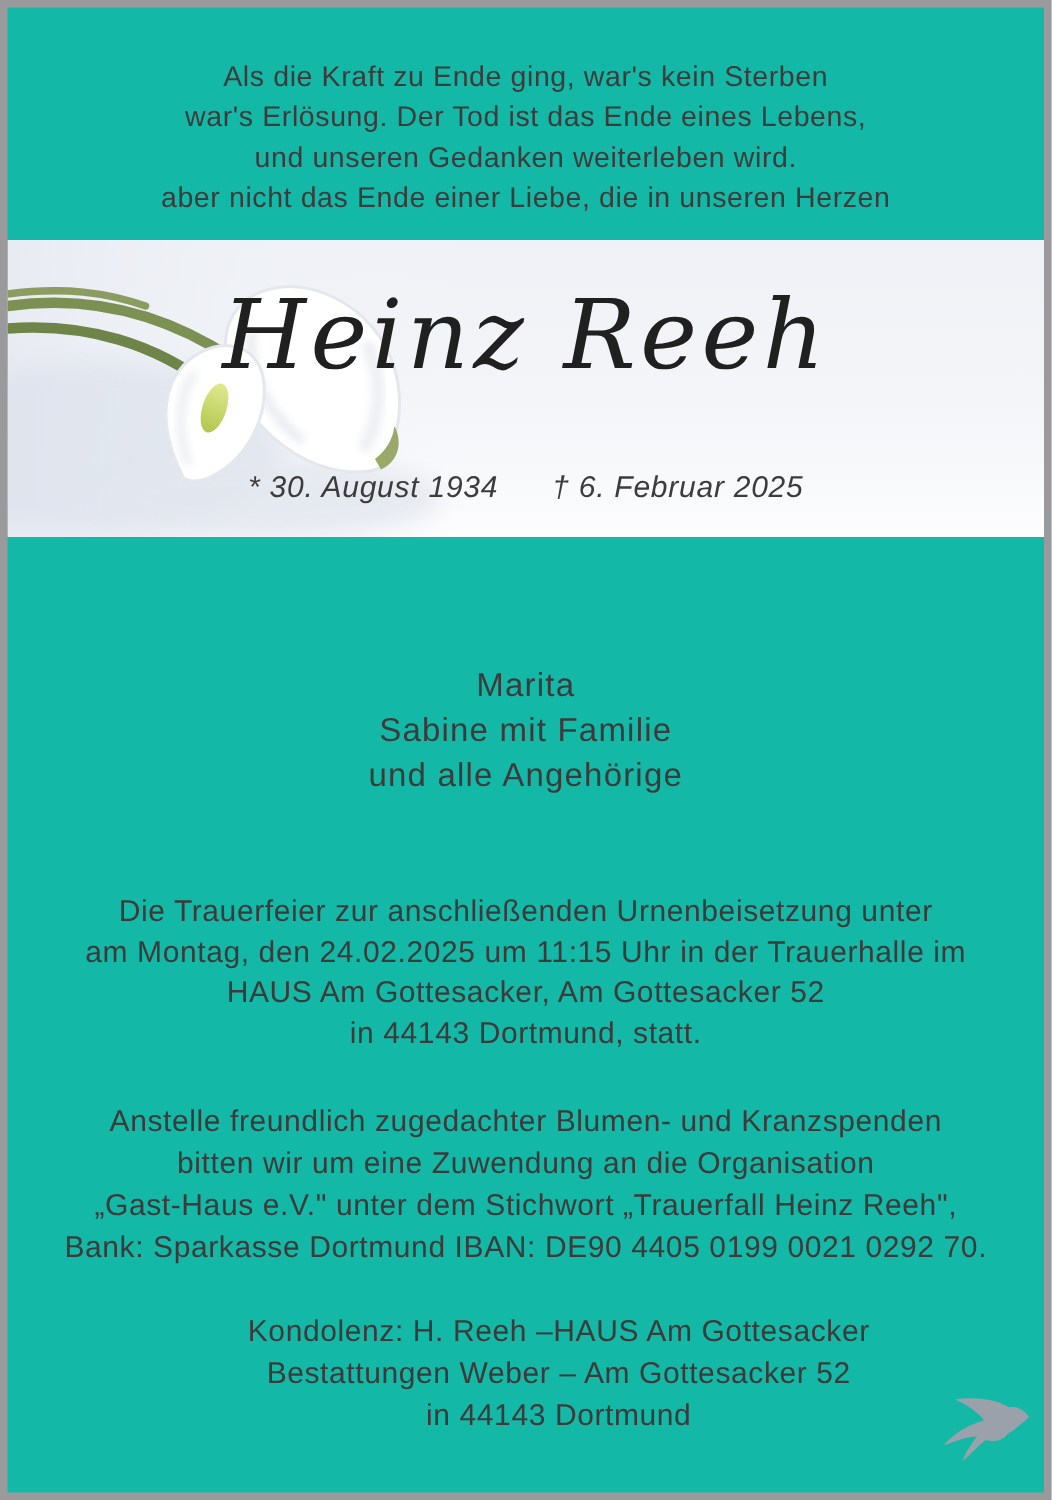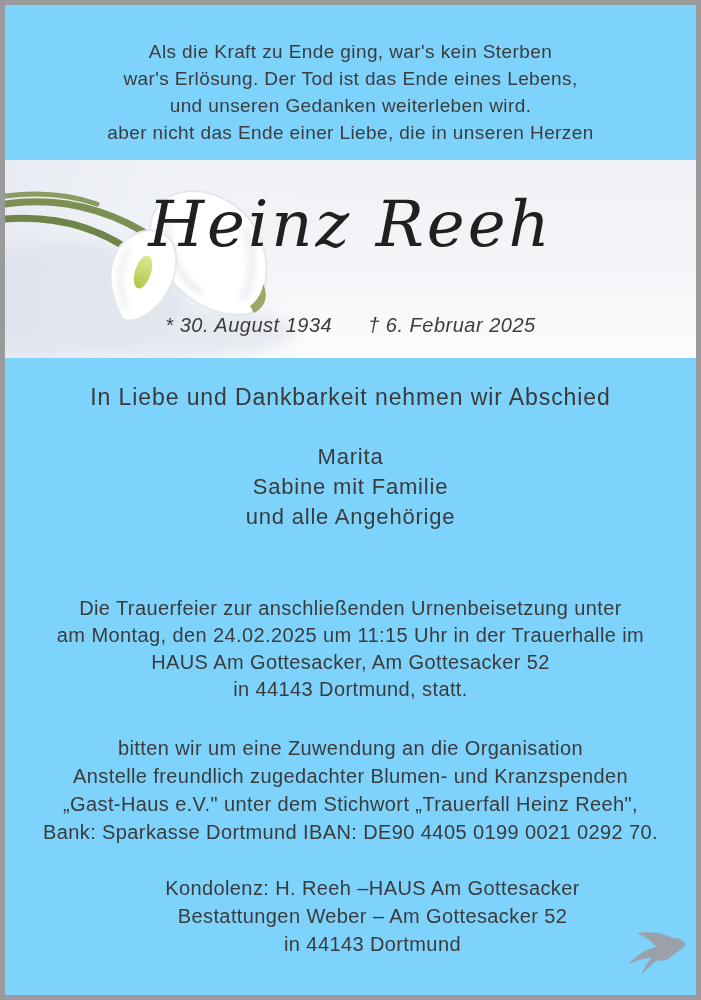--- a/index.html
+++ b/index.html
@@ -1,20 +1,20 @@
 <!DOCTYPE html>
 <html><head>
 <meta charset="utf-8">
 <style>
   * { margin:0; padding:0; box-sizing:border-box; }
   html,body { background:#ffffff; }
   .page {
     position:relative;
     width:701px; height:1000px;
-    background:#7dd3fc;
+    background:#14b8a6;
     border:5px solid #9a9a9c;
     font-family:"Liberation Sans", sans-serif;
     color:#3b3b3b;
     overflow:hidden;
   }
   .centered { position:absolute; left:0; right:0; text-align:center; }
 
   .epigraph {
     top:33px;
     font-size:19px; line-height:27px; letter-spacing:0.4px;
@@ -112,38 +112,37 @@
       <path d="M117,158 C99,122 103,92 125,77 C147,63 169,72 171,96 C173,122 157,148 135,158 C127,162 120,161 117,158 Z" fill="#ffffff" stroke="#e4e7ed" stroke-width="2"></path>
       <path d="M121,150 C113,128 113,104 125,88" stroke="#e9ecf0" stroke-width="5" fill="none" filter="url(#soft2)"></path>
       <ellipse cx="138" cy="112" rx="8" ry="17" transform="rotate(18 138 112)" fill="url(#spadix)"></ellipse>
     </svg>
     <div class="deceased-name">Heinz Reeh</div>
     <div class="dates">
       <span class="birth">* 30. August 1934</span><span class="death">† 6. Februar 2025</span>
     </div>
   </div>
 
-  <div class="farewell-intro centered">In Liebe und Dankbarkeit nehmen wir Abschied</div>
 
   <div class="mourners centered">
     <div>Marita</div>
     <div>Sabine mit Familie</div>
     <div>und alle Angehörige</div>
   </div>
 
   <div class="service centered">
     <div>Die Trauerfeier zur anschließenden Urnenbeisetzung unter</div>
     <div>am Montag, den 24.02.2025 um 11:15 Uhr in der Trauerhalle im</div>
     <div>HAUS Am Gottesacker, Am Gottesacker 52</div>
     <div>in 44143 Dortmund, statt.</div>
   </div>
 
   <div class="donation centered">
+    <div>Anstelle freundlich zugedachter Blumen- und Kranzspenden</div>
     <div>bitten wir um eine Zuwendung an die Organisation</div>
-    <div>Anstelle freundlich zugedachter Blumen- und Kranzspenden</div>
     <div>„Gast-Haus e.V." unter dem Stichwort „Trauerfall Heinz Reeh",</div>
     <div>Bank: Sparkasse Dortmund IBAN: DE90 4405 0199 0021 0292 70.</div>
   </div>
 
   <div class="condolence centered">
     <div>Kondolenz: H. Reeh –HAUS Am Gottesacker</div>
     <div>Bestattungen Weber – Am Gottesacker 52</div>
     <div>in 44143 Dortmund</div>
   </div>
 

